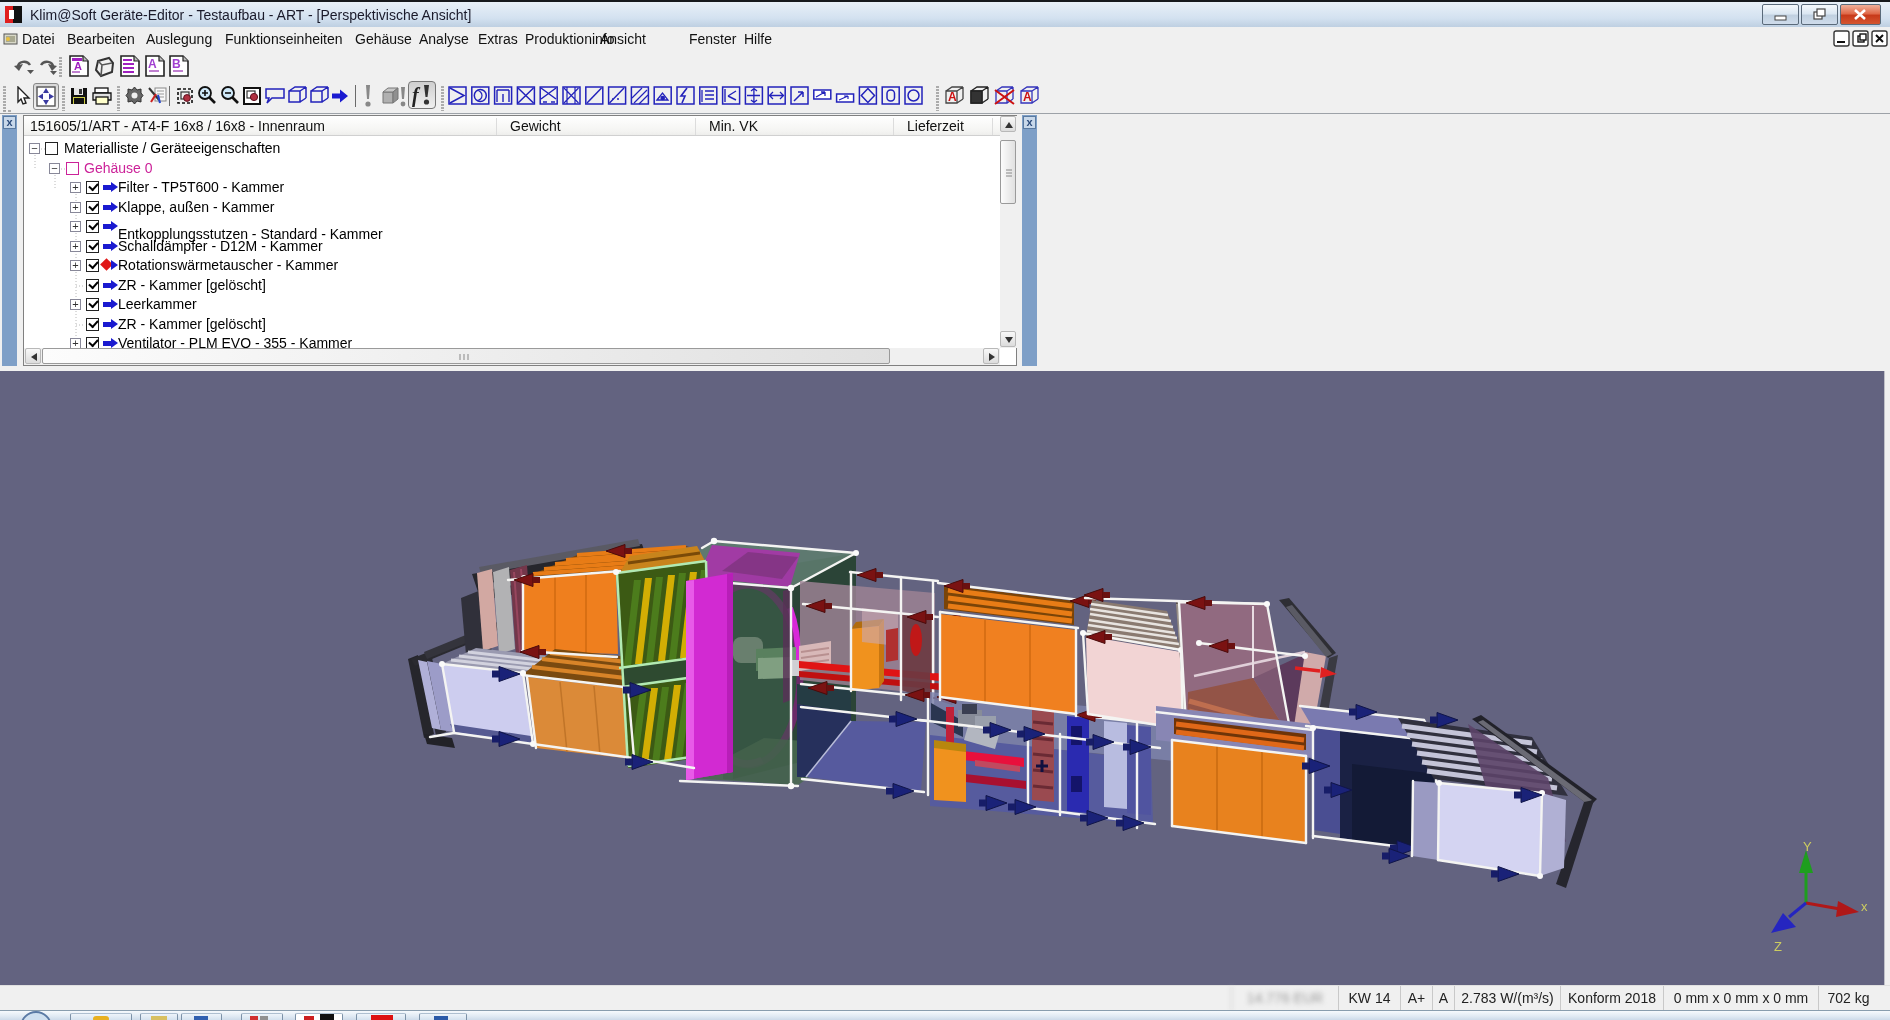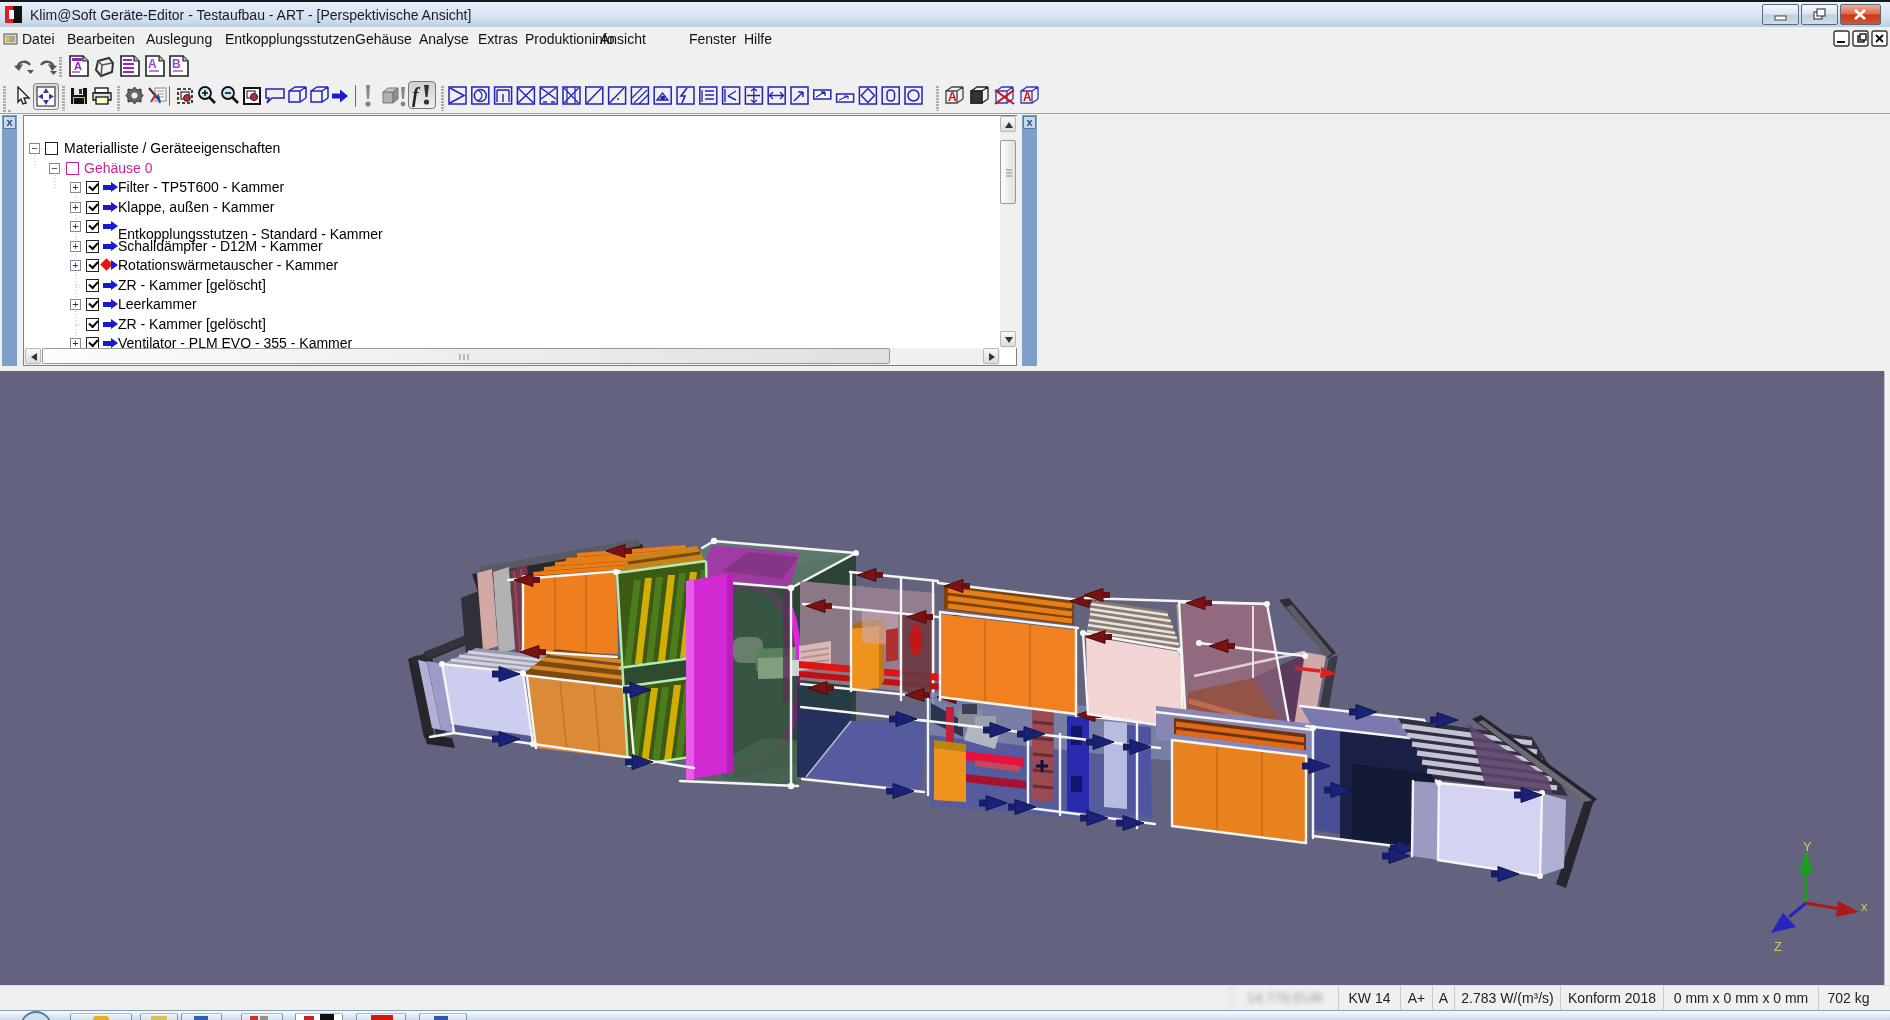--- a/index.html
+++ b/index.html
@@ -93,21 +93,21 @@
     <svg width="39" height="19">
         <path d="M14,5 L24,14 M24,5 L14,14" stroke="#fff" stroke-width="2.6"></path>
       </svg>
   </div>
 </div>
 
 <div id="menubar">
   <div class="mitem" style="left:22px;">Datei</div>
   <div class="mitem" style="left:67px;">Bearbeiten</div>
   <div class="mitem" style="left:146px;">Auslegung</div>
-  <div class="mitem" style="left:225px;">Entkopplungsstutzen</div>
+  <div class="mitem" style="left:225px;">Funktionseinheiten</div>
   <div class="mitem" style="left:355px;">Gehäuse</div>
   <div class="mitem" style="left:419px;">Analyse</div>
   <div class="mitem" style="left:478px;">Extras</div>
   <div class="mitem" style="left:525px;">Produktioninfo</div>
   <div class="mitem" style="left:600px;">Ansicht</div>
   <div class="mitem" style="left:689px;">Fenster</div>
   <div class="mitem" style="left:744px;">Hilfe</div>
   <svg style="position:absolute; left:3px; top:3px;" width="16" height="16" viewBox="0 0 16 16">
     <rect x="1" y="4" width="13" height="10" fill="#d8d8c8" stroke="#555"></rect>
     <rect x="3" y="6" width="9" height="6" fill="#a8a890"></rect>
@@ -343,20 +343,26 @@
 
 <div id="dock">
   <div class="bluestrip" style="left:2px;">
       <div class="xbtn">x</div>
     </div>
   <div class="bluestrip" style="left:1022px;">
       <div class="xbtn">x</div>
     </div>
 
   <div id="treepanel">
+    <div id="treehdr">
+      <div class="hcell" style="left:0; width:473px;">151605/1/ART - AT4-F 16x8 / 16x8 - Innenraum</div>
+      <div class="hcell" style="left:480px; width:192px;">Gewicht</div>
+      <div class="hcell" style="left:679px; width:191px;">Min. VK</div>
+      <div class="hcell" style="left:877px; width:92px;">Lieferzeit</div>
+    </div>
     <div id="treebody">
       <svg width="976" height="211" style="position:absolute;left:0;top:0">
         <g stroke="#b8b8b8" stroke-dasharray="1,2">
           <line x1="11" y1="12" x2="11" y2="32"></line>
           <line x1="31" y1="32" x2="31" y2="51"></line>
           <line x1="52" y1="51" x2="52" y2="205"></line>
           <line x1="17" y1="12" x2="27" y2="12"></line>
           <line x1="37" y1="32" x2="47" y2="32"></line>
         </g>
         <g>

